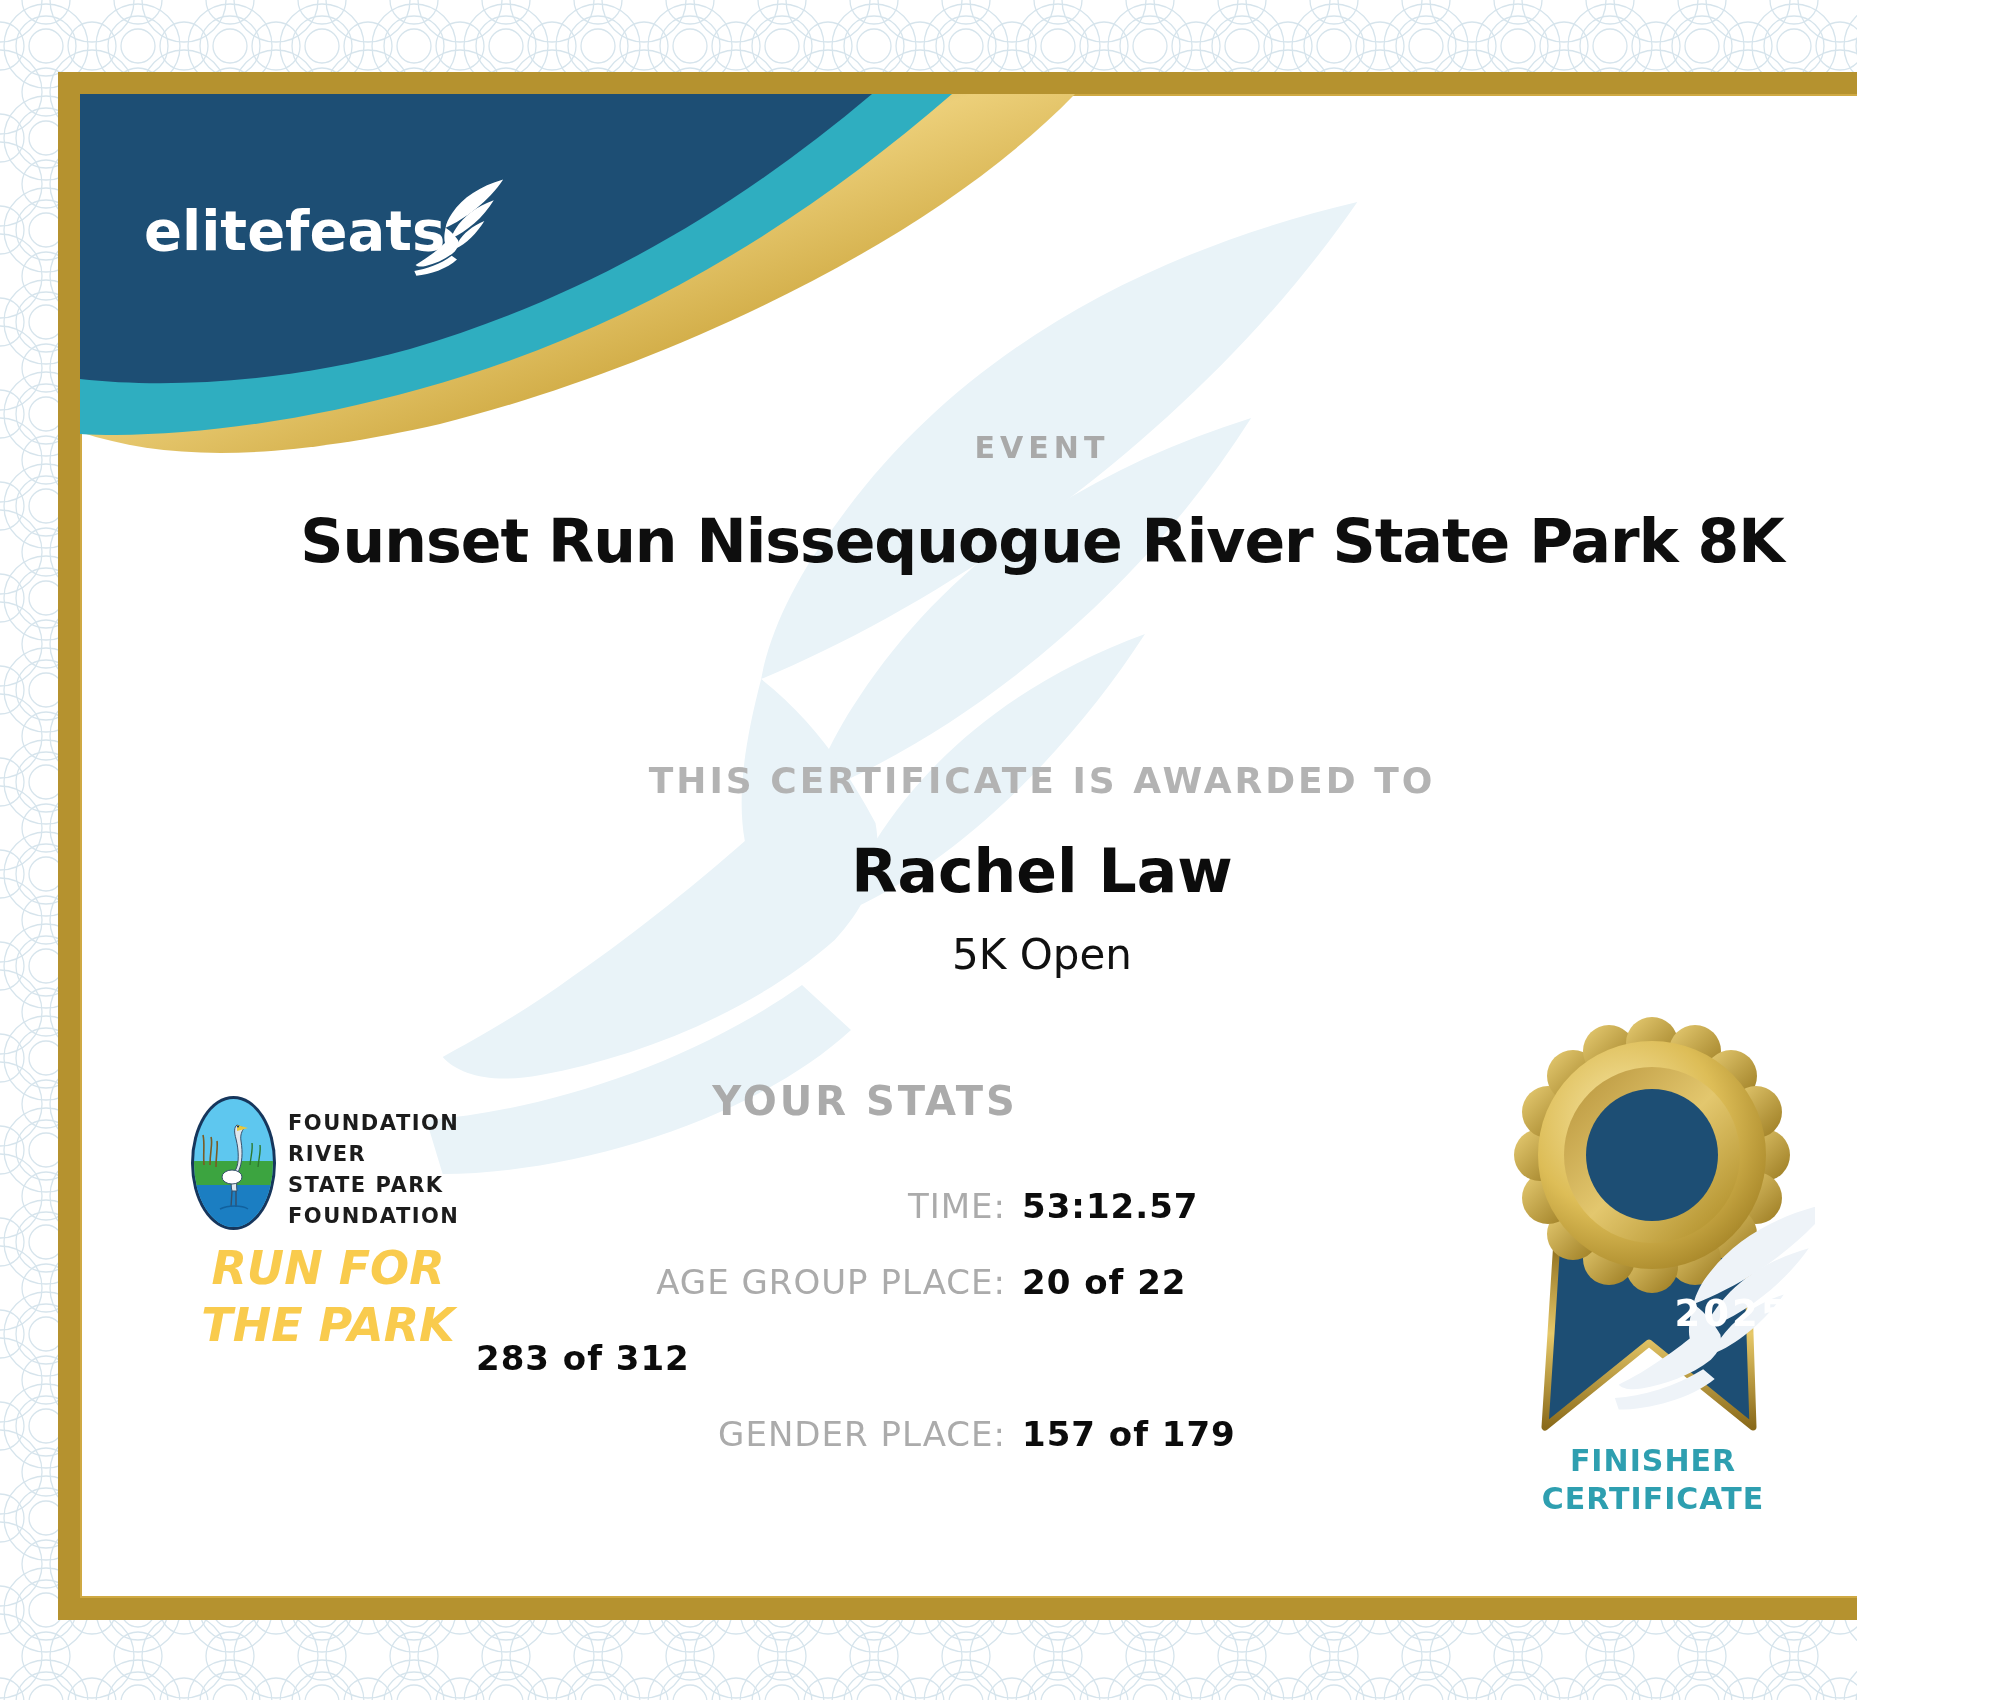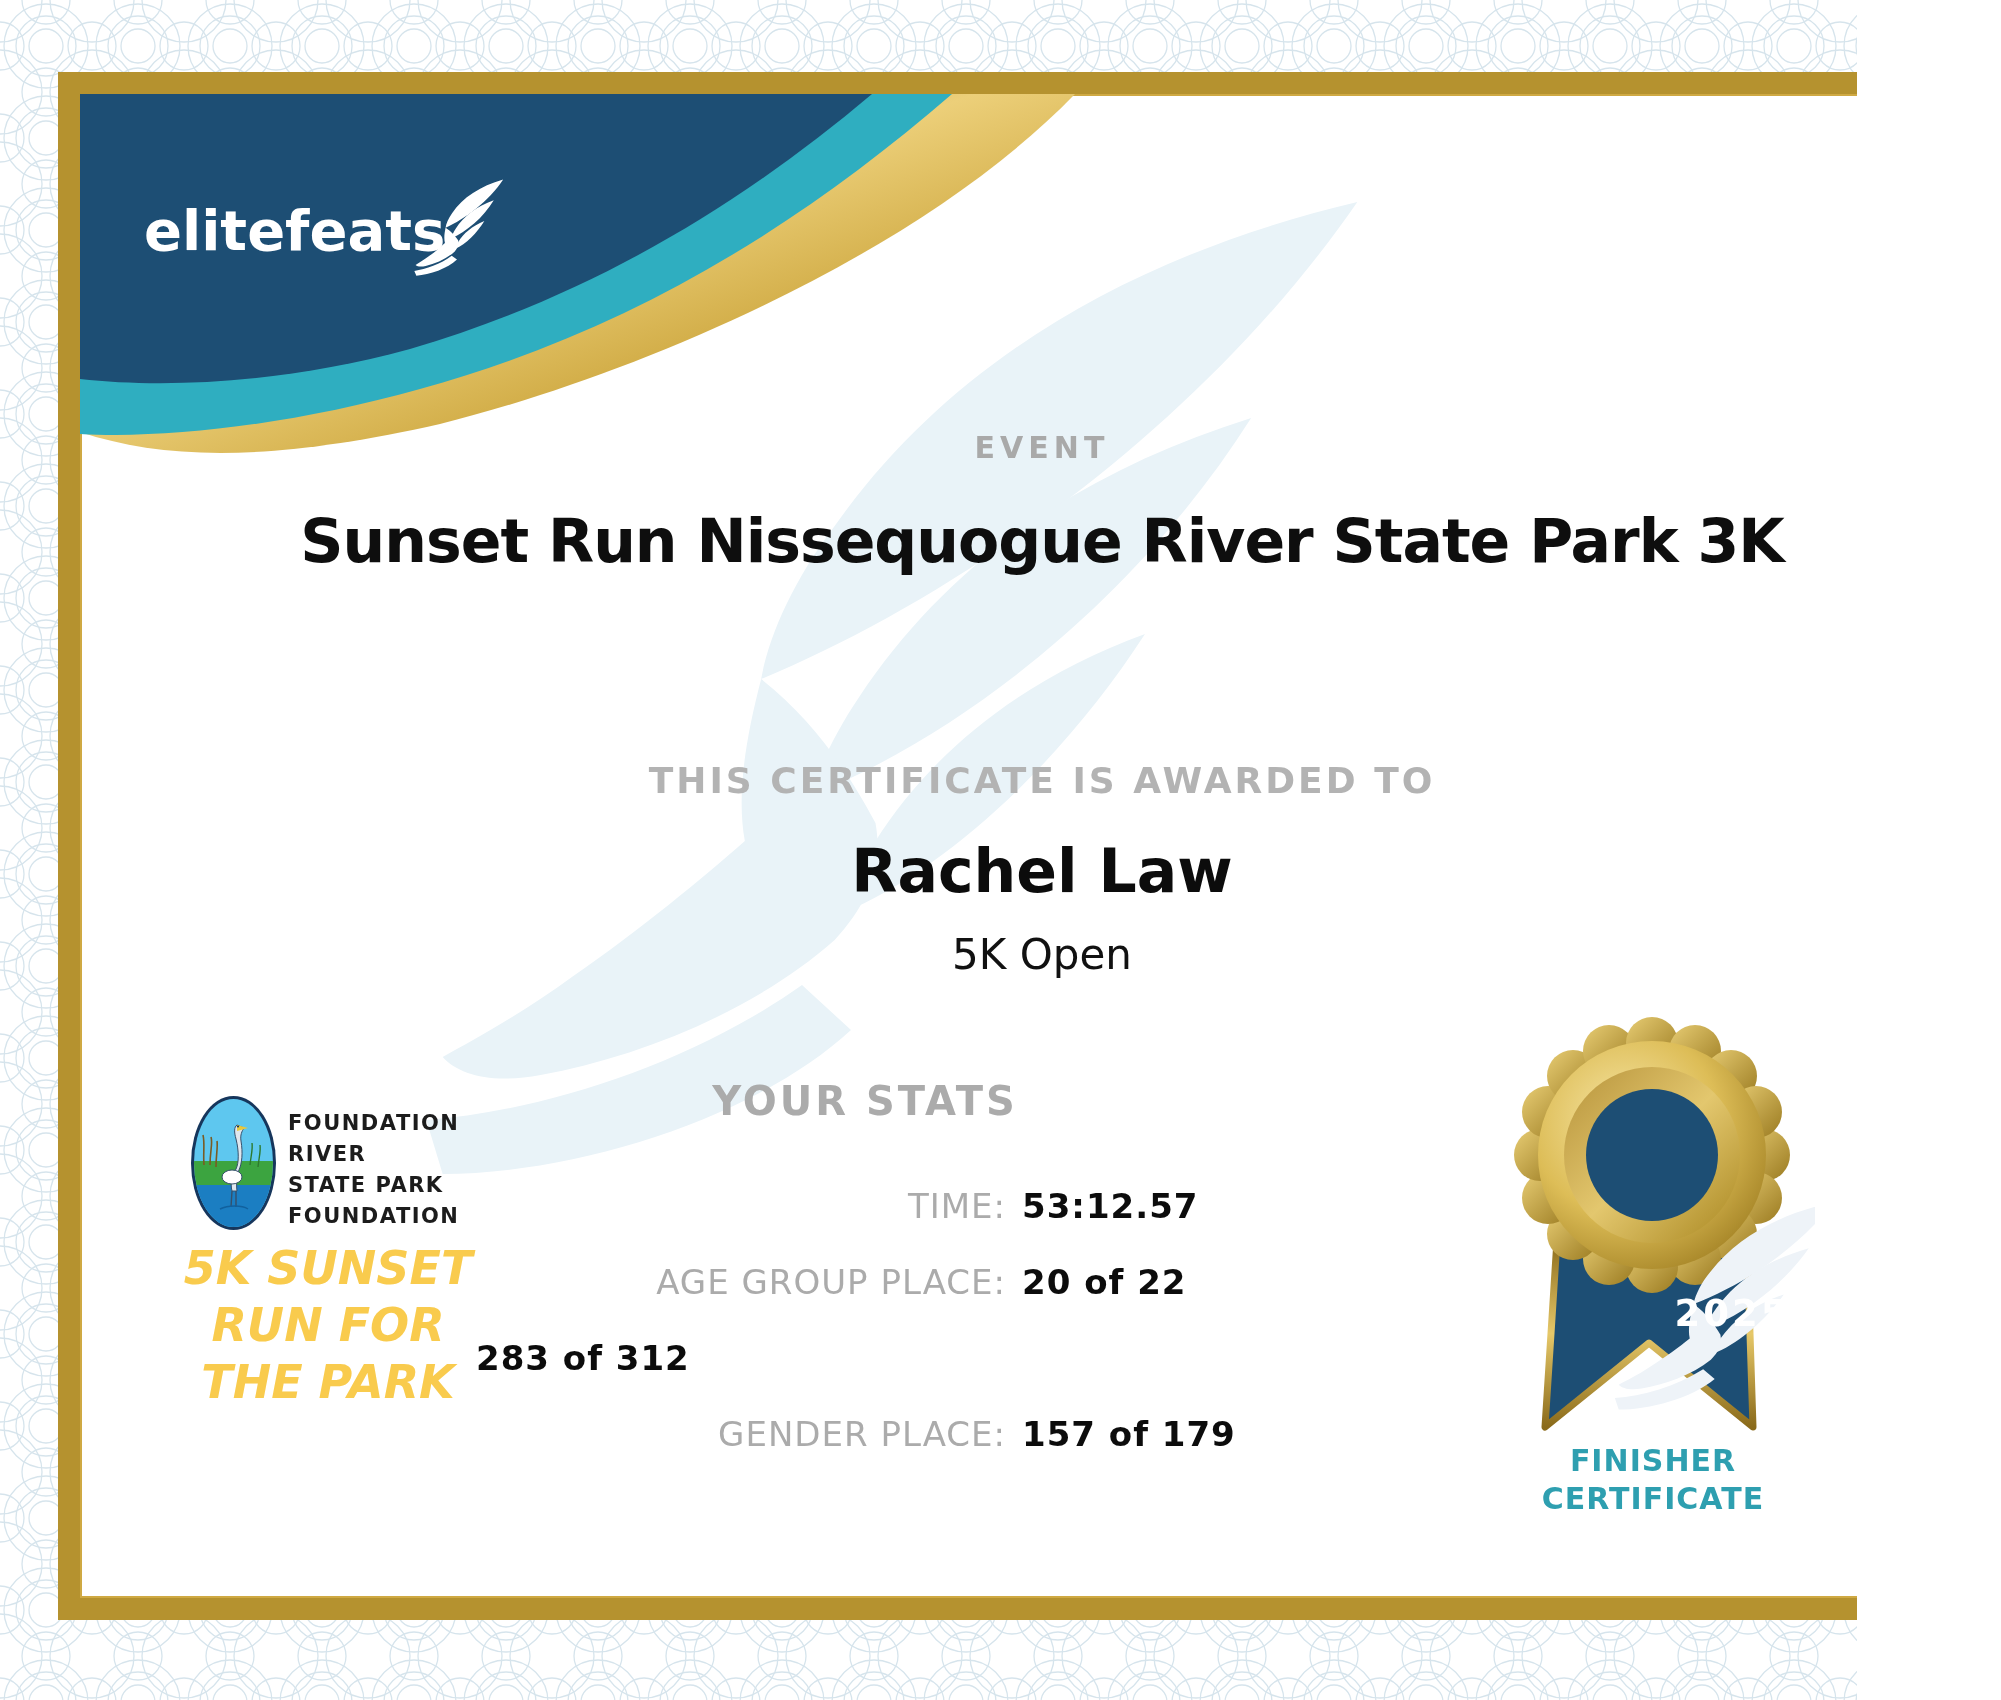--- a/index.html
+++ b/index.html
@@ -121,21 +121,21 @@
         <path d="M0,0 L872,0 C710,140 540,240 340,295 C215,330 90,345 0,340 Z" fill="#2faec0"></path>
         <path d="M0,0 L792,0 C650,120 500,205 330,255 C210,288 90,295 0,285 Z" fill="#1d4e74"></path>
       </svg>
 
       <div class="brand">elitefeats</div>
       <svg class="brand-foot" viewBox="0 0 120 120">
         <use href="#wingfoot" fill="currentColor"></use>
       </svg>
 
       <div class="cline event-label">EVENT</div>
-      <div class="cline event-title">Sunset Run Nissequogue River State Park 3K</div>
+      <div class="cline event-title">Sunset Run Nissequogue River State Park 8K</div>
       <div class="cline award-intro">THIS CERTIFICATE IS AWARDED TO</div>
       <div class="cline recipient">Rachel Law</div>
       <div class="cline division">5K Open</div>
 
       <div class="stats">
         <div class="stats-heading">YOUR STATS</div>
         <div class="stats-rows">
           <div class="stat-row">
             <span class="stat-label">TIME:</span>
             <span class="stat-value">53:12.57</span>
@@ -184,21 +184,20 @@
           </g>
         </g>
       </svg>
       <div class="sponsor-org">
         <div>FOUNDATION</div>
         <div>RIVER</div>
         <div>STATE PARK</div>
         <div>FOUNDATION</div>
       </div>
       <div class="sponsor-race">
-        <div>5K SUNSET</div>
         <div>RUN FOR</div>
         <div>THE PARK</div>
       </div>
 
       <svg class="badge-svg" width="320" height="560" viewBox="0 0 320 560">
 
         <path d="M62,240 L252,240 L258,427 L154,343 L50,427 Z" fill="#1d4e74" stroke="url(#ribbonEdge)" stroke-width="7" stroke-linejoin="round"></path>
 
         <g fill="url(#scallopGold)">
           <circle cx="269" cy="155" r="26"></circle>

